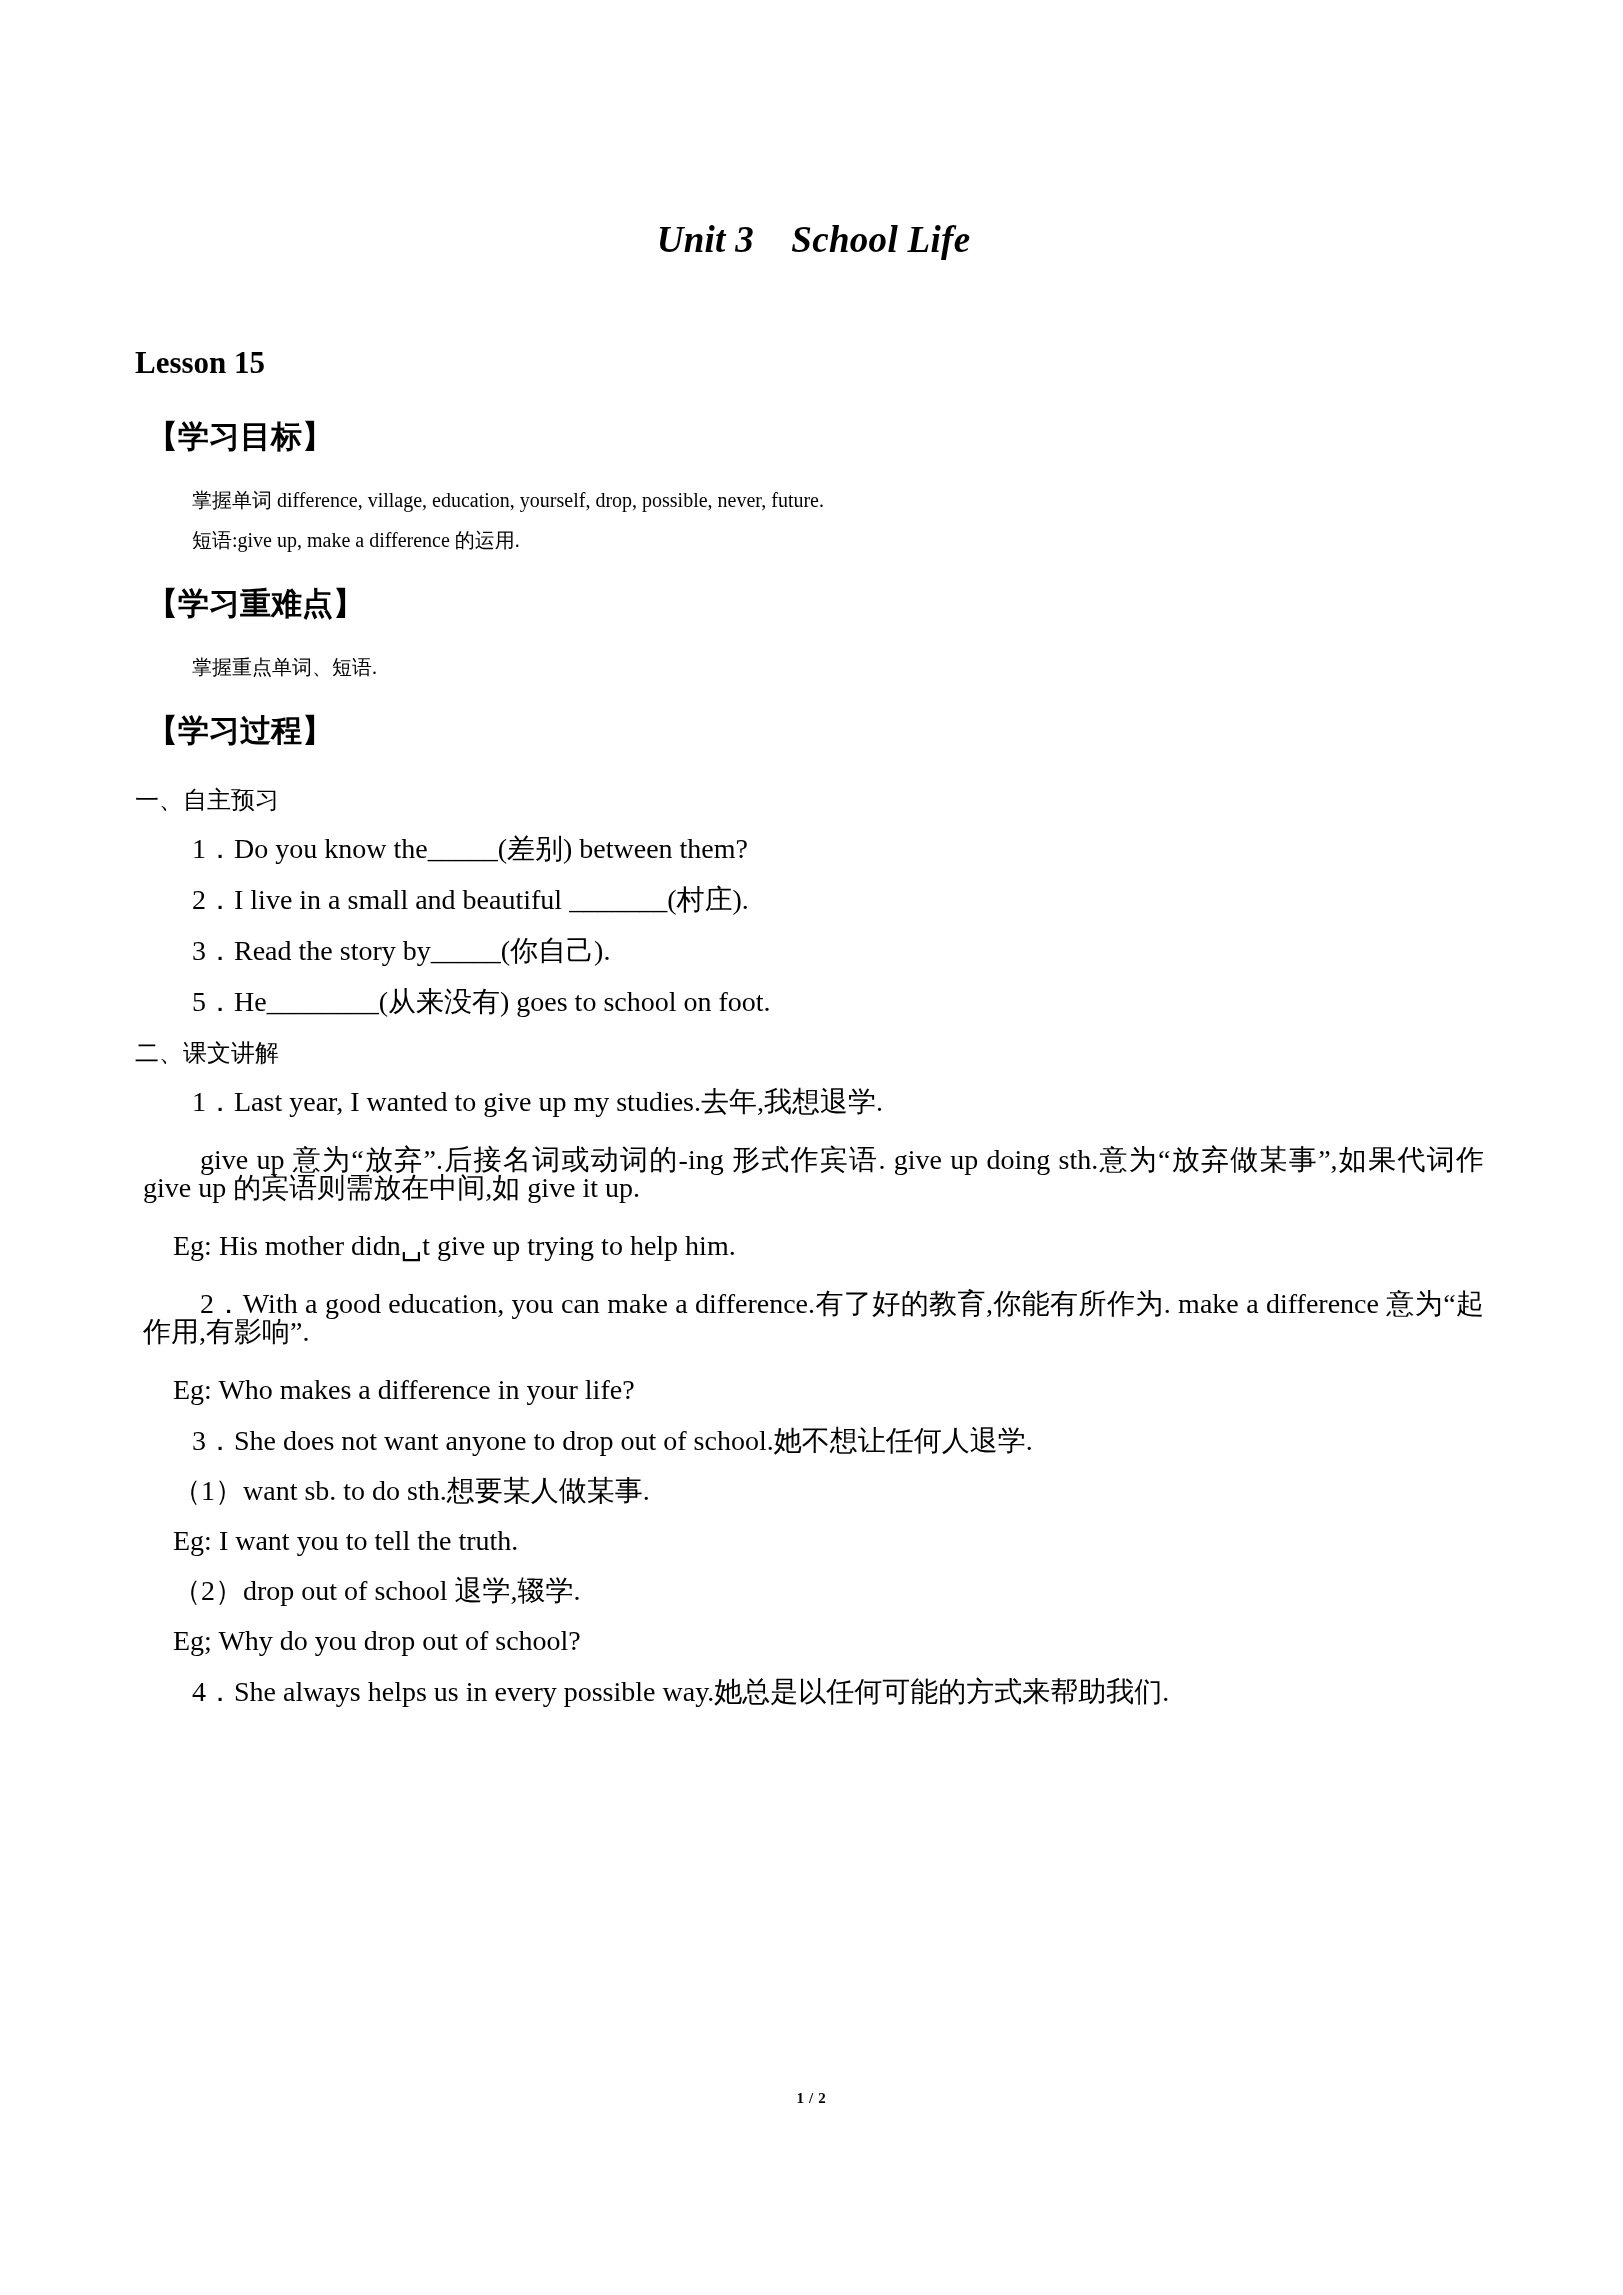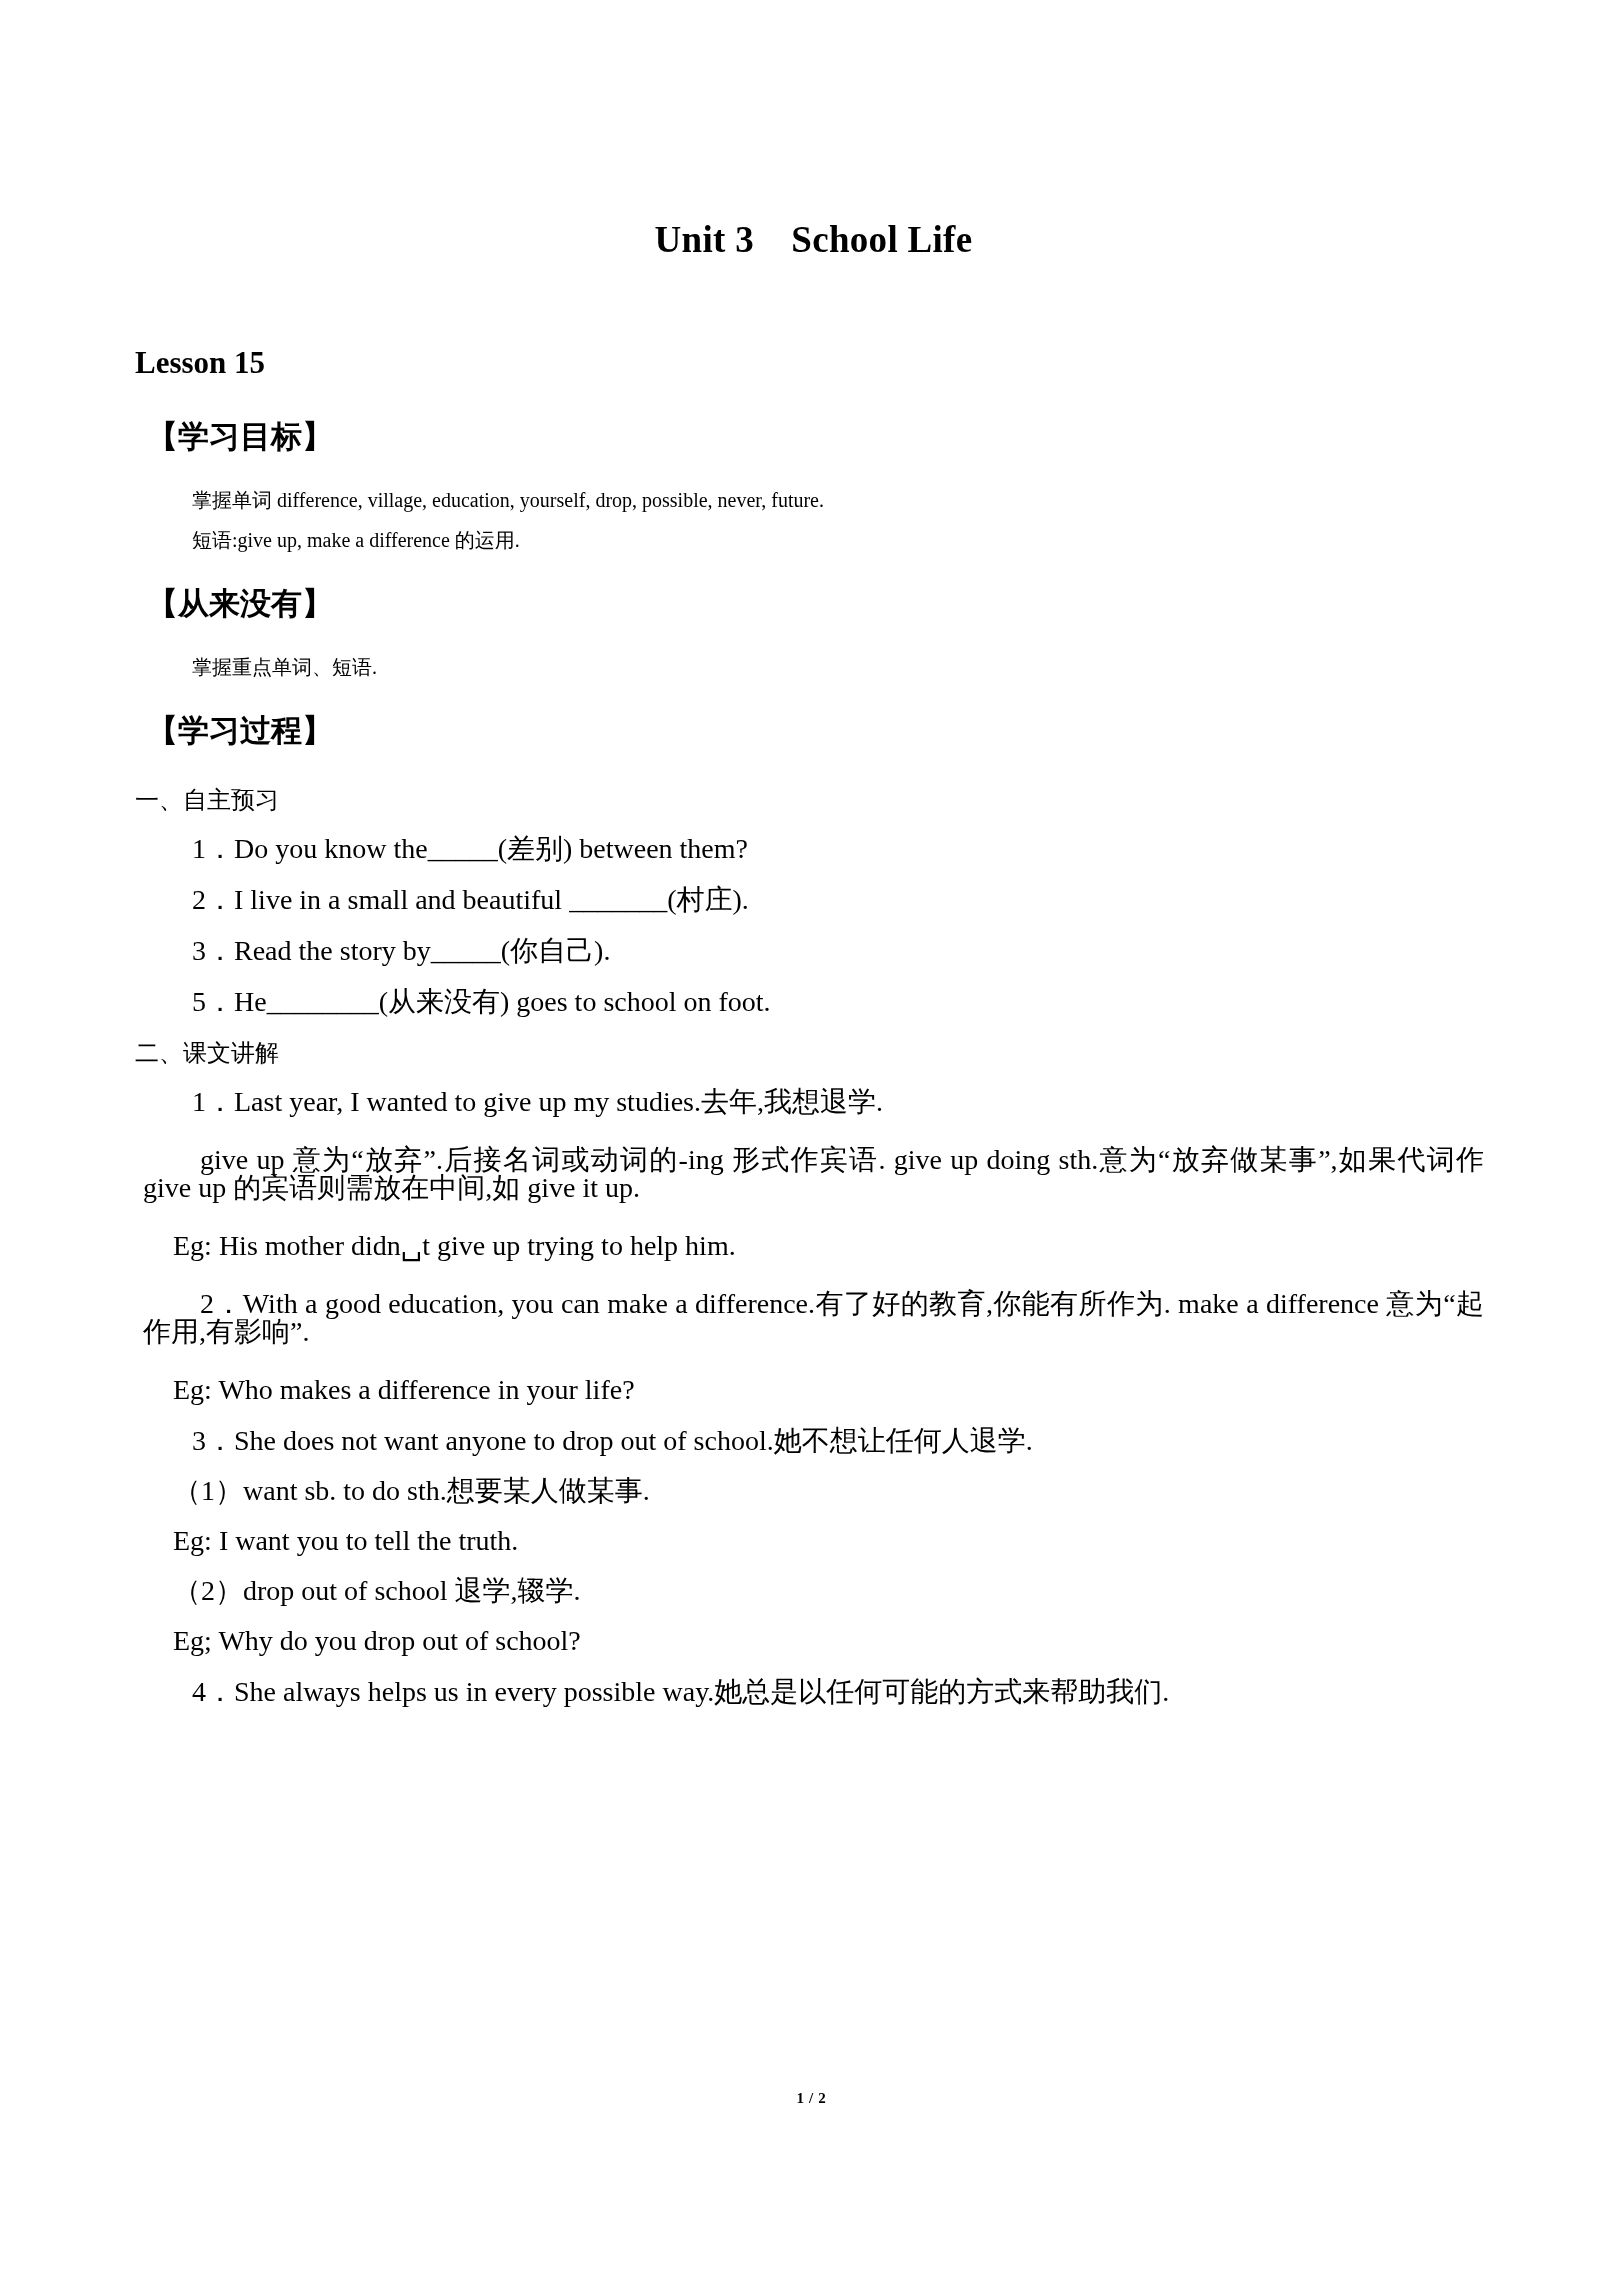--- a/index.html
+++ b/index.html
@@ -31,20 +31,21 @@
 
   
   .doc-title {
     font-size: 37px;
     font-weight: bold;
     text-align: center;
     margin: 0;
     padding-top: 218px;
     letter-spacing: 0.3px;
     line-height: 1.2;
+    font-style: italic;
   }
 
   
   .lesson-heading {
     font-size: 31px;
     font-weight: bold;
     margin: 0;
     padding-top: 82px;
     line-height: 1.25;
   }
@@ -122,21 +123,21 @@
   <div class="content">
 
     <h1 class="doc-title">Unit 3　School Life</h1>
 
     <h2 class="lesson-heading">Lesson 15</h2>
 
     <h3 class="bracket-heading">【学习目标】</h3>
     <p class="body-line">掌握单词 difference, village, education, yourself, drop, possible, never, future.</p>
     <p class="body-line">短语:give up, make a difference 的运用.</p>
 
-    <h3 class="bracket-heading">【从来没有】</h3>
+    <h3 class="bracket-heading">【学习重难点】</h3>
     <p class="body-line">掌握重点单词、短语.</p>
 
     <h3 class="bracket-heading">【学习过程】</h3>
 
     <p class="section-label">一、自主预习</p>
     <p class="exercise">1．Do you know the_____(差别) between them?</p>
     <p class="exercise">2．I live in a small and beautiful _______(村庄).</p>
     <p class="exercise">3．Read the story by_____(你自己).</p>
     <p class="exercise">5．He________(从来没有) goes to school on foot.</p>
 

